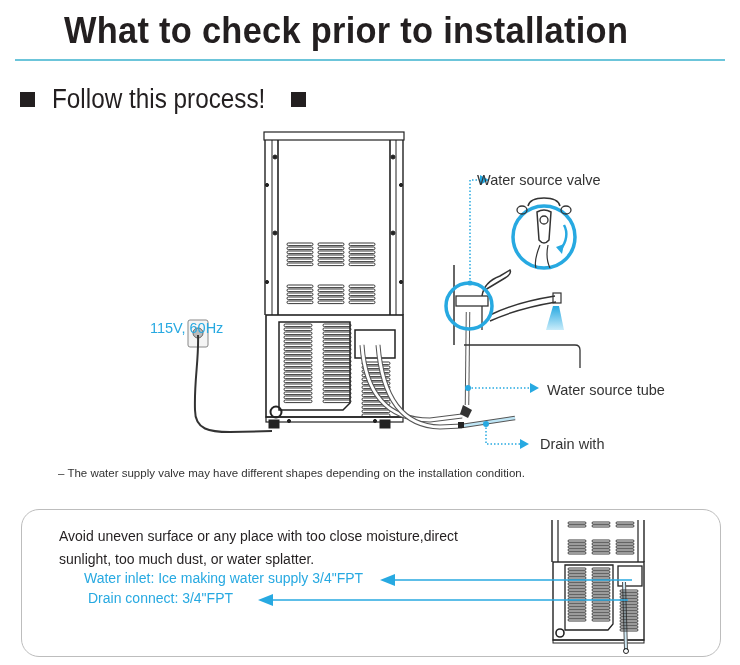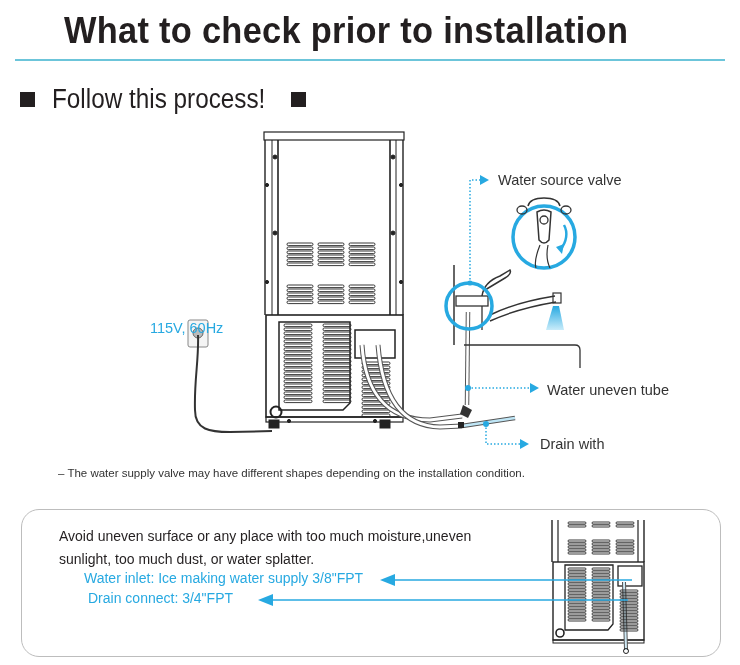--- a/index.html
+++ b/index.html
@@ -308,24 +308,24 @@
 
   <g>
     <line x1="395" y1="580" x2="632" y2="580" stroke="#27a9e1" stroke-width="1.6"></line>
     <polygon points="380,580 395,574 395,586" fill="#27a9e1"></polygon>
     <line x1="273" y1="600" x2="628" y2="600" stroke="#27a9e1" stroke-width="1.6"></line>
     <polygon points="258,600 273,594 273,606" fill="#27a9e1"></polygon>
   </g>
 </svg>
 
 <div class="lbl blue" style="left:150px;top:304px;">115V, 60Hz</div>
-<div class="lbl" style="left:498px;top:172px;text-align:center;">Water source valve</div>
-<div class="lbl" style="left:547px;top:382px;">Water uneven tube</div>
+<div class="lbl" style="left:477px;top:172px;text-align:center;">Water source valve</div>
+<div class="lbl" style="left:547px;top:382px;">Water source tube</div>
 <div class="lbl" style="left:540px;top:436px;">Drain with</div>
 
 <div class="notes">
   <div>– The water supply valve may have different shapes depending on the installation condition.</div>
 </div>
 
 <div class="note-box"></div>
-<div class="box-text">Avoid uneven surface or any place with too much moisture,uneven sunlight, too much dust, or water splatter.</div>
-<div class="box-blue" style="left:84px;top:570px;">Water inlet: Ice making water supply 3/8"FPT</div>
+<div class="box-text">Avoid uneven surface or any place with too close moisture,direct sunlight, too much dust, or water splatter.</div>
+<div class="box-blue" style="left:84px;top:570px;">Water inlet: Ice making water supply 3/4"FPT</div>
 <div class="box-blue" style="left:88px;top:590px;">Drain connect: 3/4"FPT</div>
 
 </body></html>

